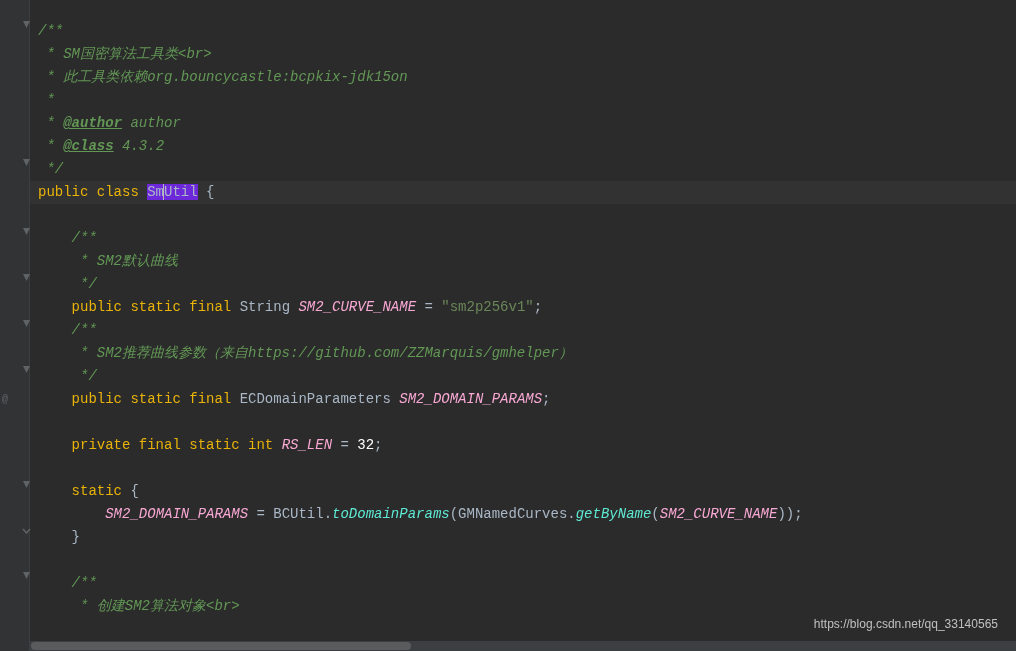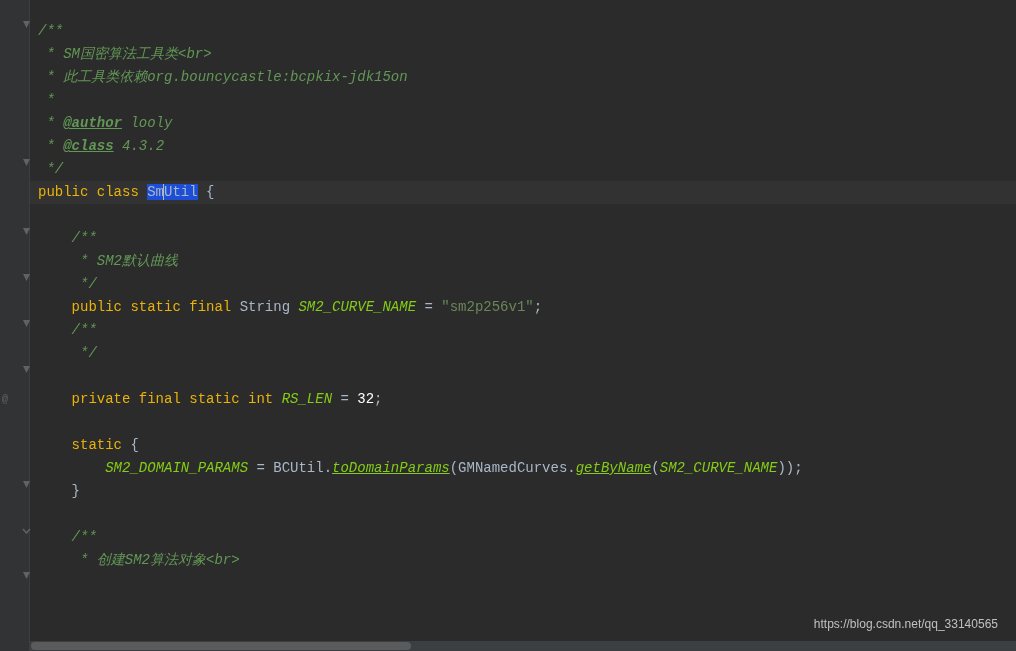--- a/index.html
+++ b/index.html
@@ -64,36 +64,35 @@
       font-weight: bold;
       text-decoration: underline;
     }
     .keyword {
       color: #eab308;
     }
     .class-name {
       color: #a9b7c6;
     }
     .highlight-selected {
-      background: #1d4ed8;
+      background: #6d28d9;
     }
     .string {
       color: #6a8759;
     }
     .number {
       color: #ffffff;
     }
     .static-field {
-      color: #84cc16;
+      color: #f9a8d4;
       font-style: italic;
     }
     .static-method {
-      color: #84cc16;
-      font-style: italic;
-      text-decoration: underline;
+      color: #5eead4;
+      font-style: italic;
     }
     .cursor-line {
       background: #323232;
     }
     .watermark {
       position: absolute;
       bottom: 15px;
       right: 18px;
       color: #c0c0c0;
       font-size: 12px;
@@ -182,31 +181,33 @@
         <svg viewBox="0 0 9 9">
           <path d="M1 1 L8 4.5 L1 8 Z" fill="#606366" transform="rotate(90 4.5 4.5)"></path>
         </svg>
       </div>
   </div>
 
   <div class="line"><span class="comment-italic">/**</span></div>
   <div class="line"><span class="comment-italic"> * </span><span class="comment-italic">SM国密算法工具类</span><span class="comment-italic">&lt;br&gt;</span></div>
   <div class="line"><span class="comment-italic"> * </span><span class="comment-italic">此工具类依赖org.bouncycastle:bcpkix-jdk15on</span></div>
   <div class="line"><span class="comment-italic"> *</span></div>
-  <div class="line"><span class="comment-italic"> * </span><span class="doc-tag">@author</span><span class="comment-italic"> looly</span></div>
+  <div class="line"><span class="comment-italic"> * </span><span class="doc-tag">@author</span><span class="comment-italic"> author</span></div>
   <div class="line"><span class="comment-italic"> * </span><span class="doc-tag">@class</span><span class="comment-italic"> 4.3.2</span></div>
   <div class="line"><span class="comment-italic"> */</span></div>
   <div class="line cursor-line"><span class="keyword">public class </span><span class="highlight-selected">Sm</span><span class="caret"></span><span class="highlight-selected">Util</span><span class="class-name"> {</span></div>
   <div class="line"><span></span></div>
   <div class="line"><span class="comment-italic">    /**</span></div>
   <div class="line"><span class="comment-italic">     * </span><span class="comment-italic">SM2默认曲线</span></div>
   <div class="line"><span class="comment-italic">     */</span></div>
   <div class="line"><span class="keyword">    public static final </span><span class="class-name">String </span><span class="static-field">SM2_CURVE_NAME</span><span> = </span><span class="string">"sm2p256v1"</span><span>;</span></div>
   <div class="line"><span class="comment-italic">    /**</span></div>
+  <div class="line"><span class="comment-italic">     * </span><span class="comment-italic">SM2推荐曲线参数（来自https://github.com/ZZMarquis/gmhelper）</span></div>
   <div class="line"><span class="comment-italic">     */</span></div>
+  <div class="line"><span class="keyword">    public static final </span><span class="class-name">ECDomainParameters </span><span class="static-field">SM2_DOMAIN_PARAMS</span><span>;</span></div>
   <div class="line"><span></span></div>
   <div class="line"><span class="keyword">    private final static int </span><span class="static-field">RS_LEN</span><span> = </span><span class="number">32</span><span>;</span></div>
   <div class="line"><span></span></div>
   <div class="line"><span class="keyword">    static </span><span>{</span></div>
   <div class="line"><span>        </span><span class="static-field">SM2_DOMAIN_PARAMS</span><span> = BCUtil.</span><span class="static-method">toDomainParams</span><span>(GMNamedCurves.</span><span class="static-method">getByName</span><span>(</span><span class="static-field">SM2_CURVE_NAME</span><span>));</span></div>
   <div class="line"><span>    }</span></div>
   <div class="line"><span></span></div>
   <div class="line"><span class="comment-italic">    /**</span></div>
   <div class="line"><span class="comment-italic">     * </span><span class="comment-italic">创建SM2算法对象</span><span class="comment-italic">&lt;br&gt;</span></div>
 

